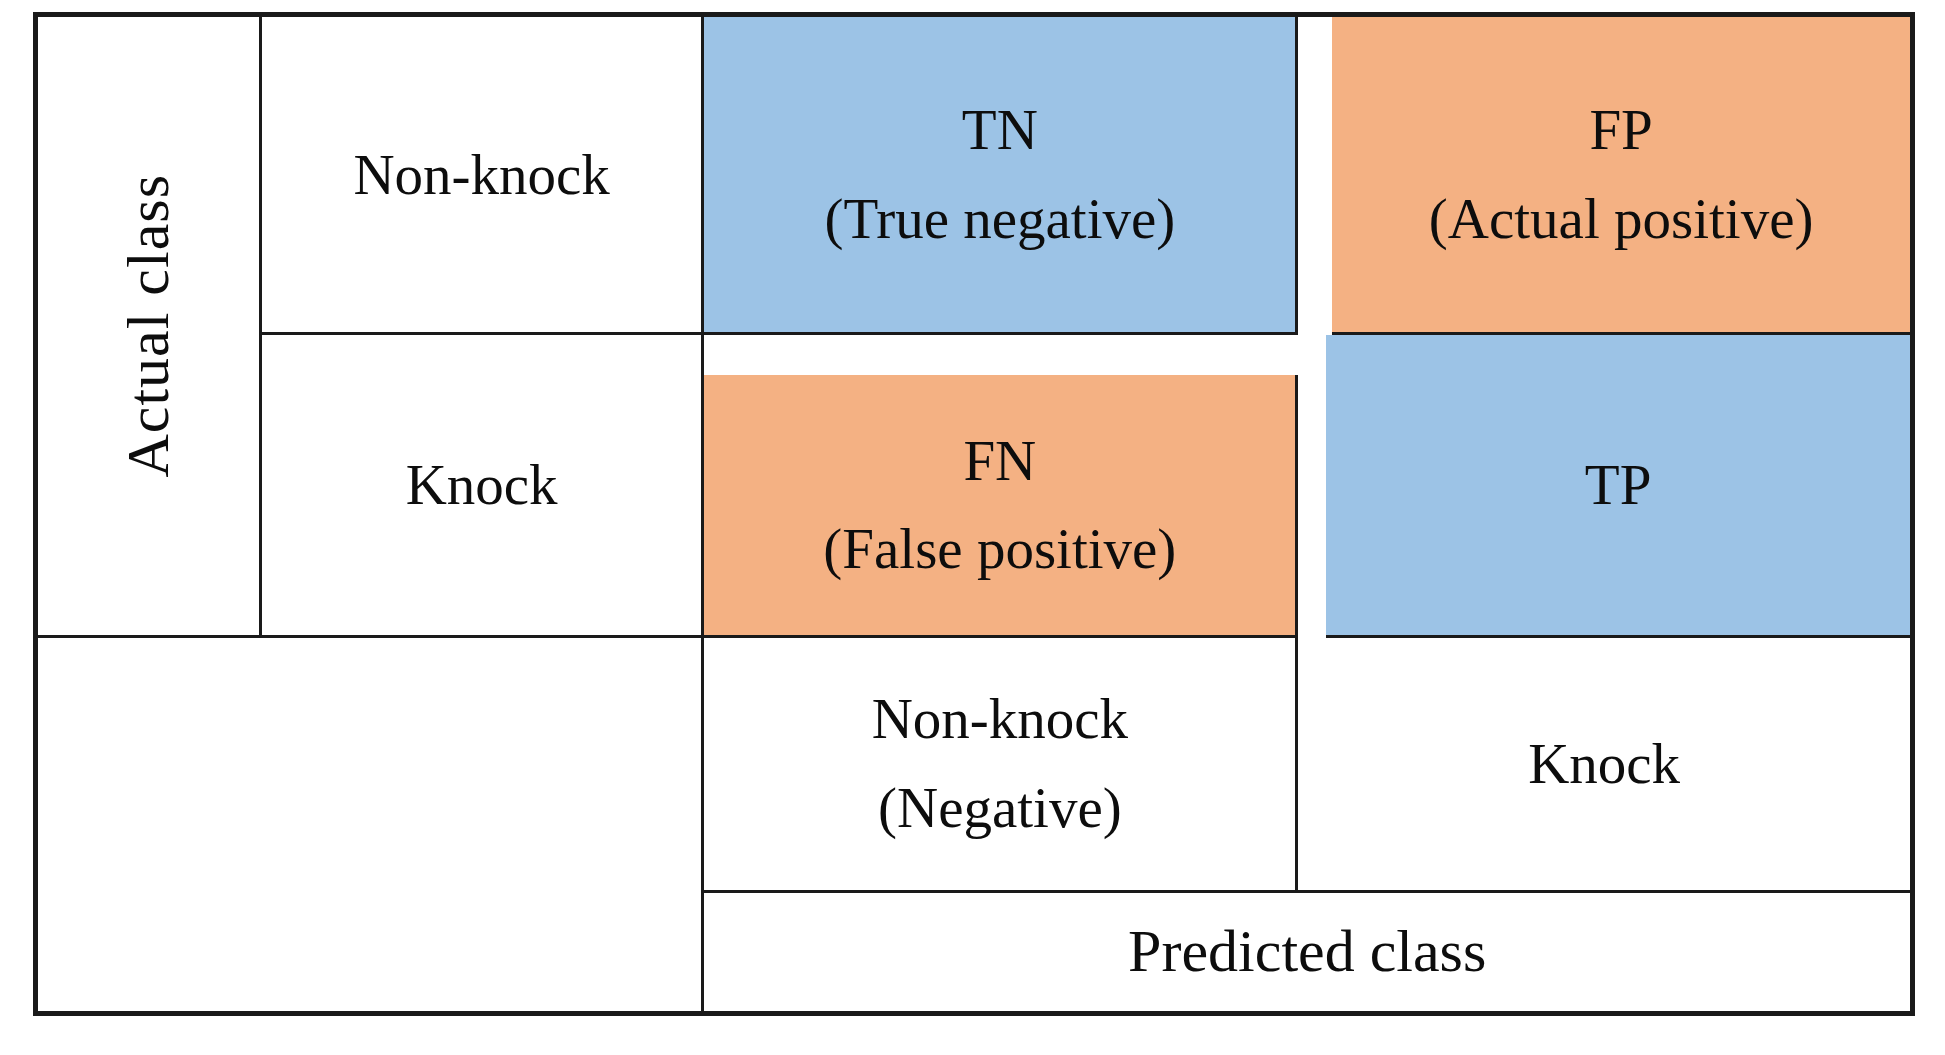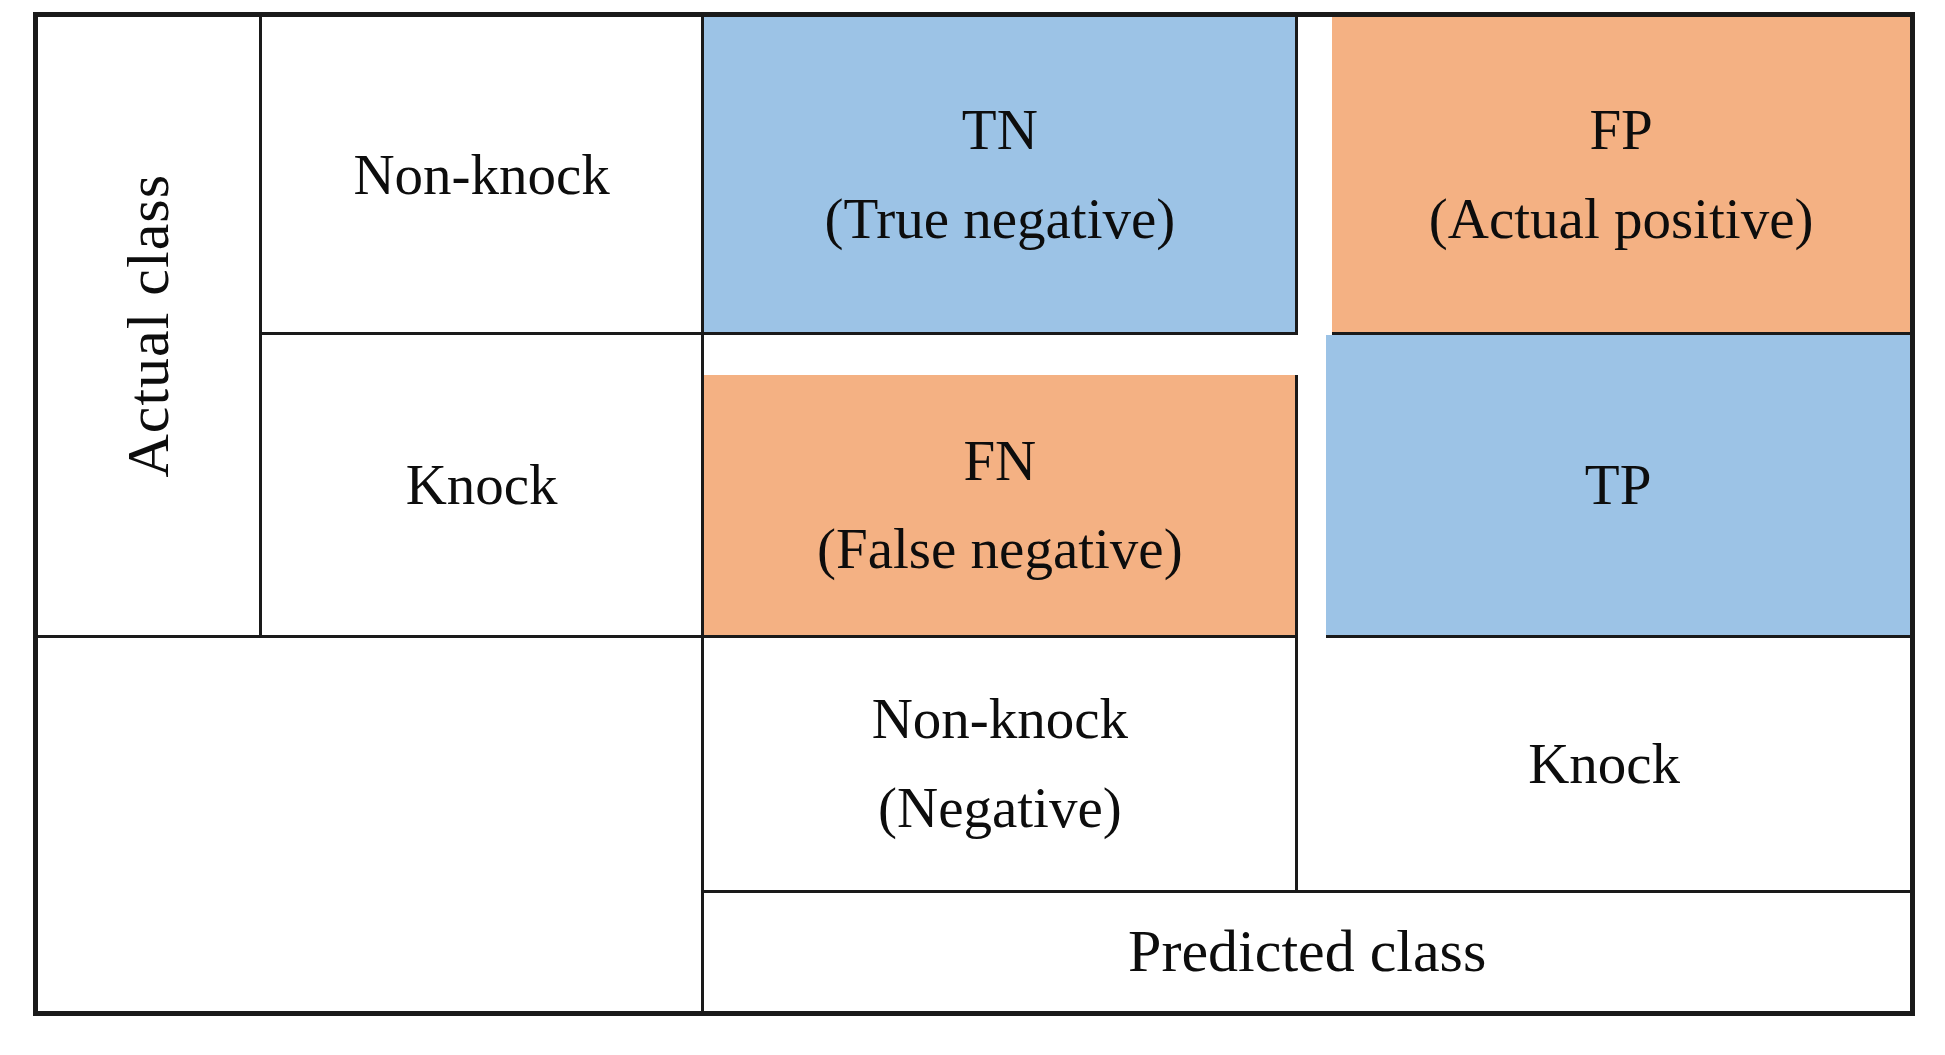--- a/index.html
+++ b/index.html
@@ -91,21 +91,21 @@
       <span class="abbr-line">FP</span>
       <span class="desc-line">(Actual positive)</span>
     </div>
 
     <div class="cell c-rlabel2 br bb">
       <span class="label-line">Knock</span>
     </div>
 
     <div class="cell c-fn br bb" style="background-color: rgb(244, 177, 131); margin-top: 40px;">
       <span class="abbr-line">FN</span>
-      <span class="desc-line">(False negative)</span>
+      <span class="desc-line">(False positive)</span>
     </div>
 
     <div class="cell c-tp bb" style="background-color: rgb(156, 195, 230);">
       <span class="abbr-line">TP</span>
     </div>
 
     <div class="cell c-empty br"></div>
 
     <div class="cell c-neg br bb">
       <span class="label-line">Non-knock</span>

